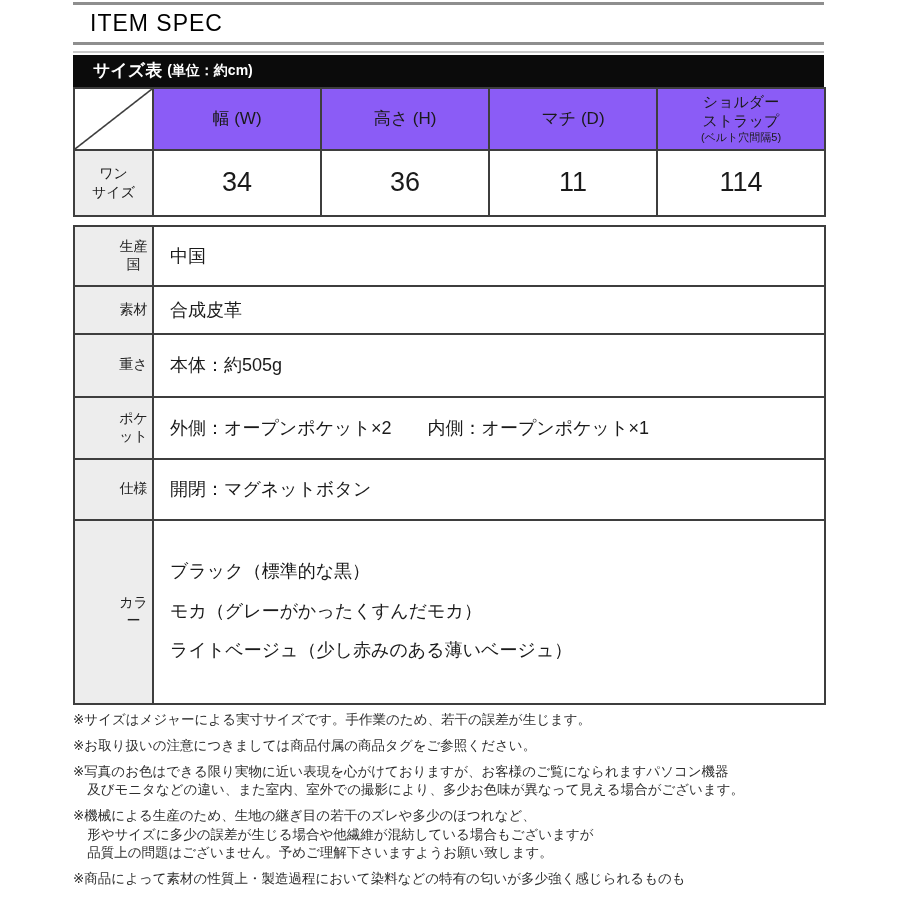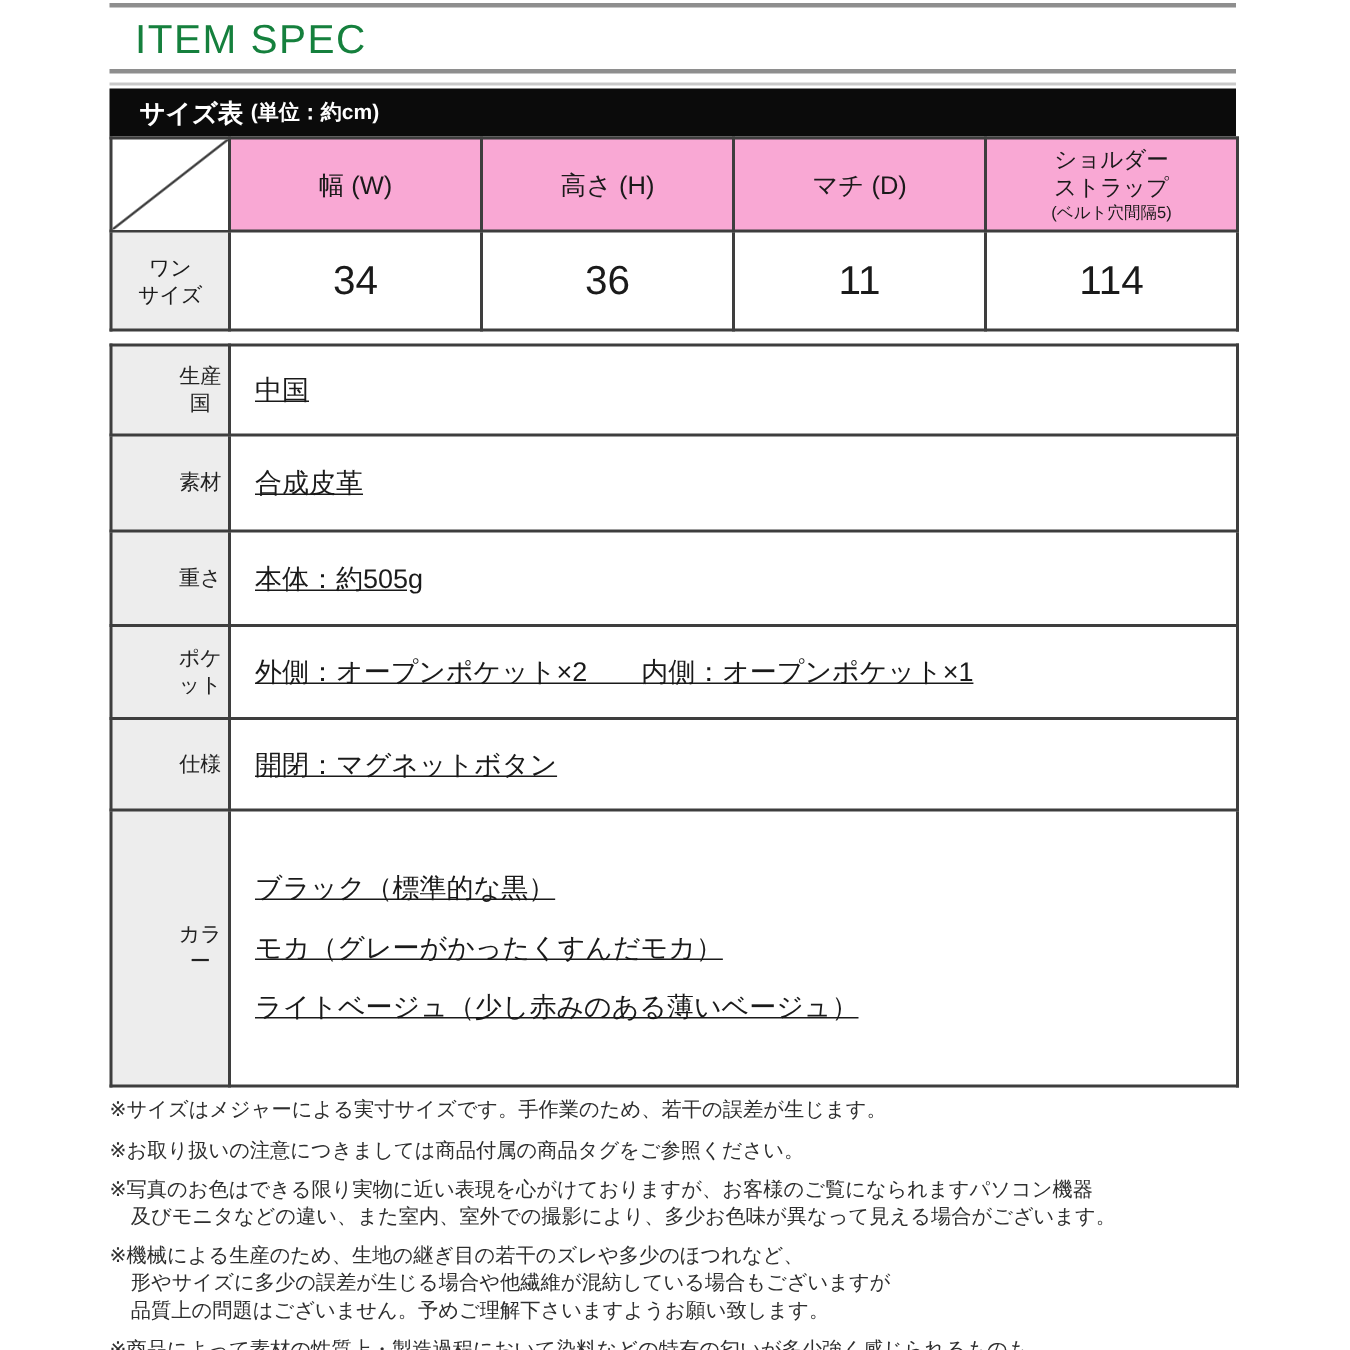--- a/index.html
+++ b/index.html
@@ -10,36 +10,36 @@
     color: #1a1a1a;
   }
   .page { position: relative; width: 900px; height: 900px; overflow: hidden; }
   .content { position: absolute; left: 73px; top: 0; width: 751px; }
 
   .rule { height: 3px; background: #8e8e8e; }
   .rule-top { margin-top: 2px; }
   .rule-light { height: 2px; background: #c9c9c9; margin-top: 6px; }
 
   .title {
-    font-size: 27px; font-weight: 400; letter-spacing: 1px; color: #15803d;
+    font-size: 23px; font-weight: 400; letter-spacing: 1px; color: #000000;
     padding: 5px 0 4px 17px; line-height: 1.2;
   }
 
   .caption-bar {
     margin-top: 2px; height: 32px; background: #0b0b0b; color: #ffffff;
     display: flex; align-items: center; padding-left: 20px;
   }
   .caption-main { font-weight: bold; font-size: 17px; }
   .caption-unit { font-weight: bold; font-size: 14px; margin-left: 5px; }
 
   table { border-collapse: collapse; table-layout: fixed; width: 751px; }
   th, td { border: 2px solid #3e3e3e; }
 
   .size-table th, .size-table td { text-align: center; vertical-align: middle; }
-  .size-table .hdr { background: #f9a8d4; font-weight: 400; font-size: 17px; height: 62px; }
+  .size-table .hdr { background: #8b5cf6; font-weight: 400; font-size: 17px; height: 62px; }
   .size-table .shoulder { font-size: 15px; line-height: 1.25; }
   .size-table .shoulder .small { font-size: 11px; line-height: 1.2; }
   .size-table .diag-cell { background: #ffffff; position: relative; padding: 0; }
   .size-table .diag {
     position: absolute; inset: 0;
     background: linear-gradient(to bottom right,
       transparent calc(50% - 1.3px), #3e3e3e calc(50% - 0.3px),
       #3e3e3e calc(50% + 0.3px), transparent calc(50% + 1.3px));
   }
   .size-table .label-cell { background: #ededed; font-size: 14px; line-height: 1.3; height: 66px; }
@@ -48,21 +48,20 @@
   .gap8 { height: 8px; }
 
   .spec-table .label-cell {
     background: #ededed; font-size: 14px; text-align: center; vertical-align: middle;
     color: #222222;
     padding-left: 40px;
   }
   .spec-table .value-cell {
     background: #ffffff; font-size: 18px; padding-left: 16px; vertical-align: middle;
     color: #1a1a1a;
-    text-decoration: underline;
   }
   .spec-table .color-line { line-height: 2.2; }
 
   .notes { margin-top: 6px; font-size: 13.5px; color: #2e2e2e; line-height: 1.35; }
   .note { margin-bottom: 8px; }
   .note-line.cont { padding-left: 1.05em; }
 </style>
 </head>
 <body>
 
@@ -119,21 +118,21 @@
     <table class="spec-table">
       <colgroup>
         <col style="width:79px">
           <col style="width:672px">
       </colgroup>
       <tbody>
         <tr style="height:60px">
           <td class="label-cell">生産国</td>
           <td class="value-cell">中国</td>
         </tr>
-        <tr style="height:64px">
+        <tr style="height:48px">
           <td class="label-cell">素材</td>
           <td class="value-cell">合成皮革</td>
         </tr>
         <tr style="height:63px">
           <td class="label-cell">重さ</td>
           <td class="value-cell">本体：約505g</td>
         </tr>
         <tr style="height:62px">
           <td class="label-cell">ポケット</td>
           <td class="value-cell">外側：オープンポケット×2　　内側：オープンポケット×1</td>

